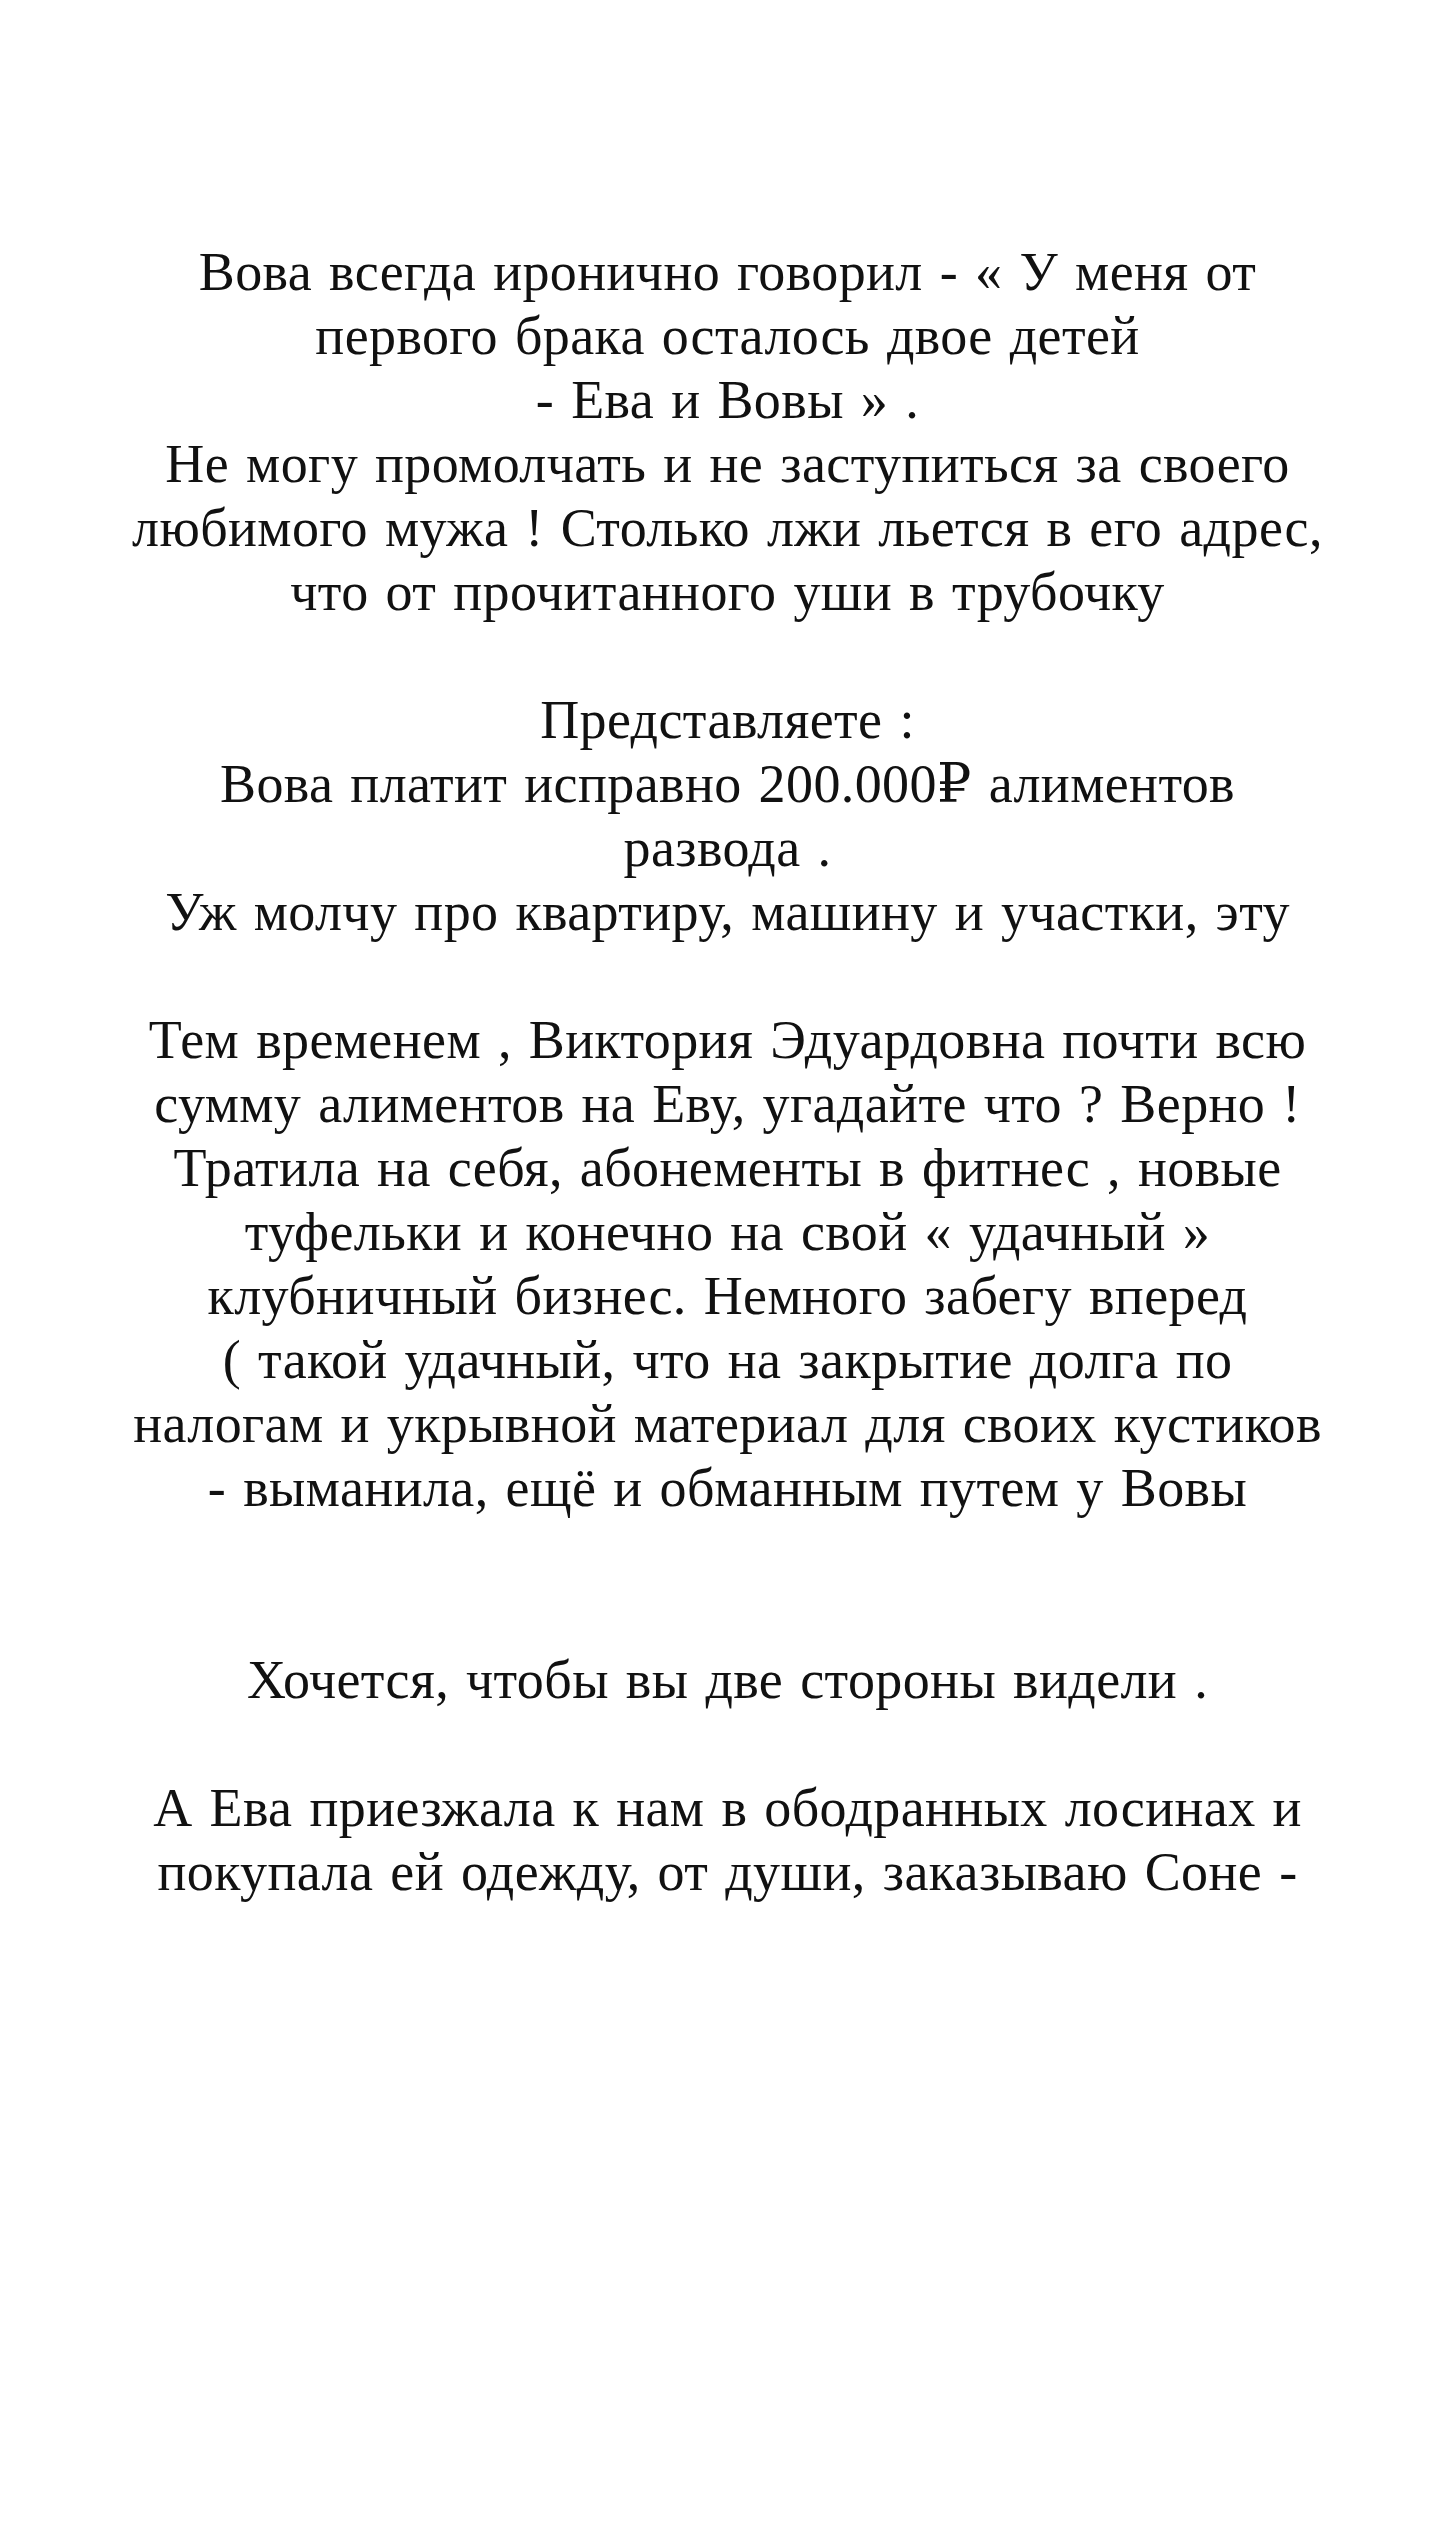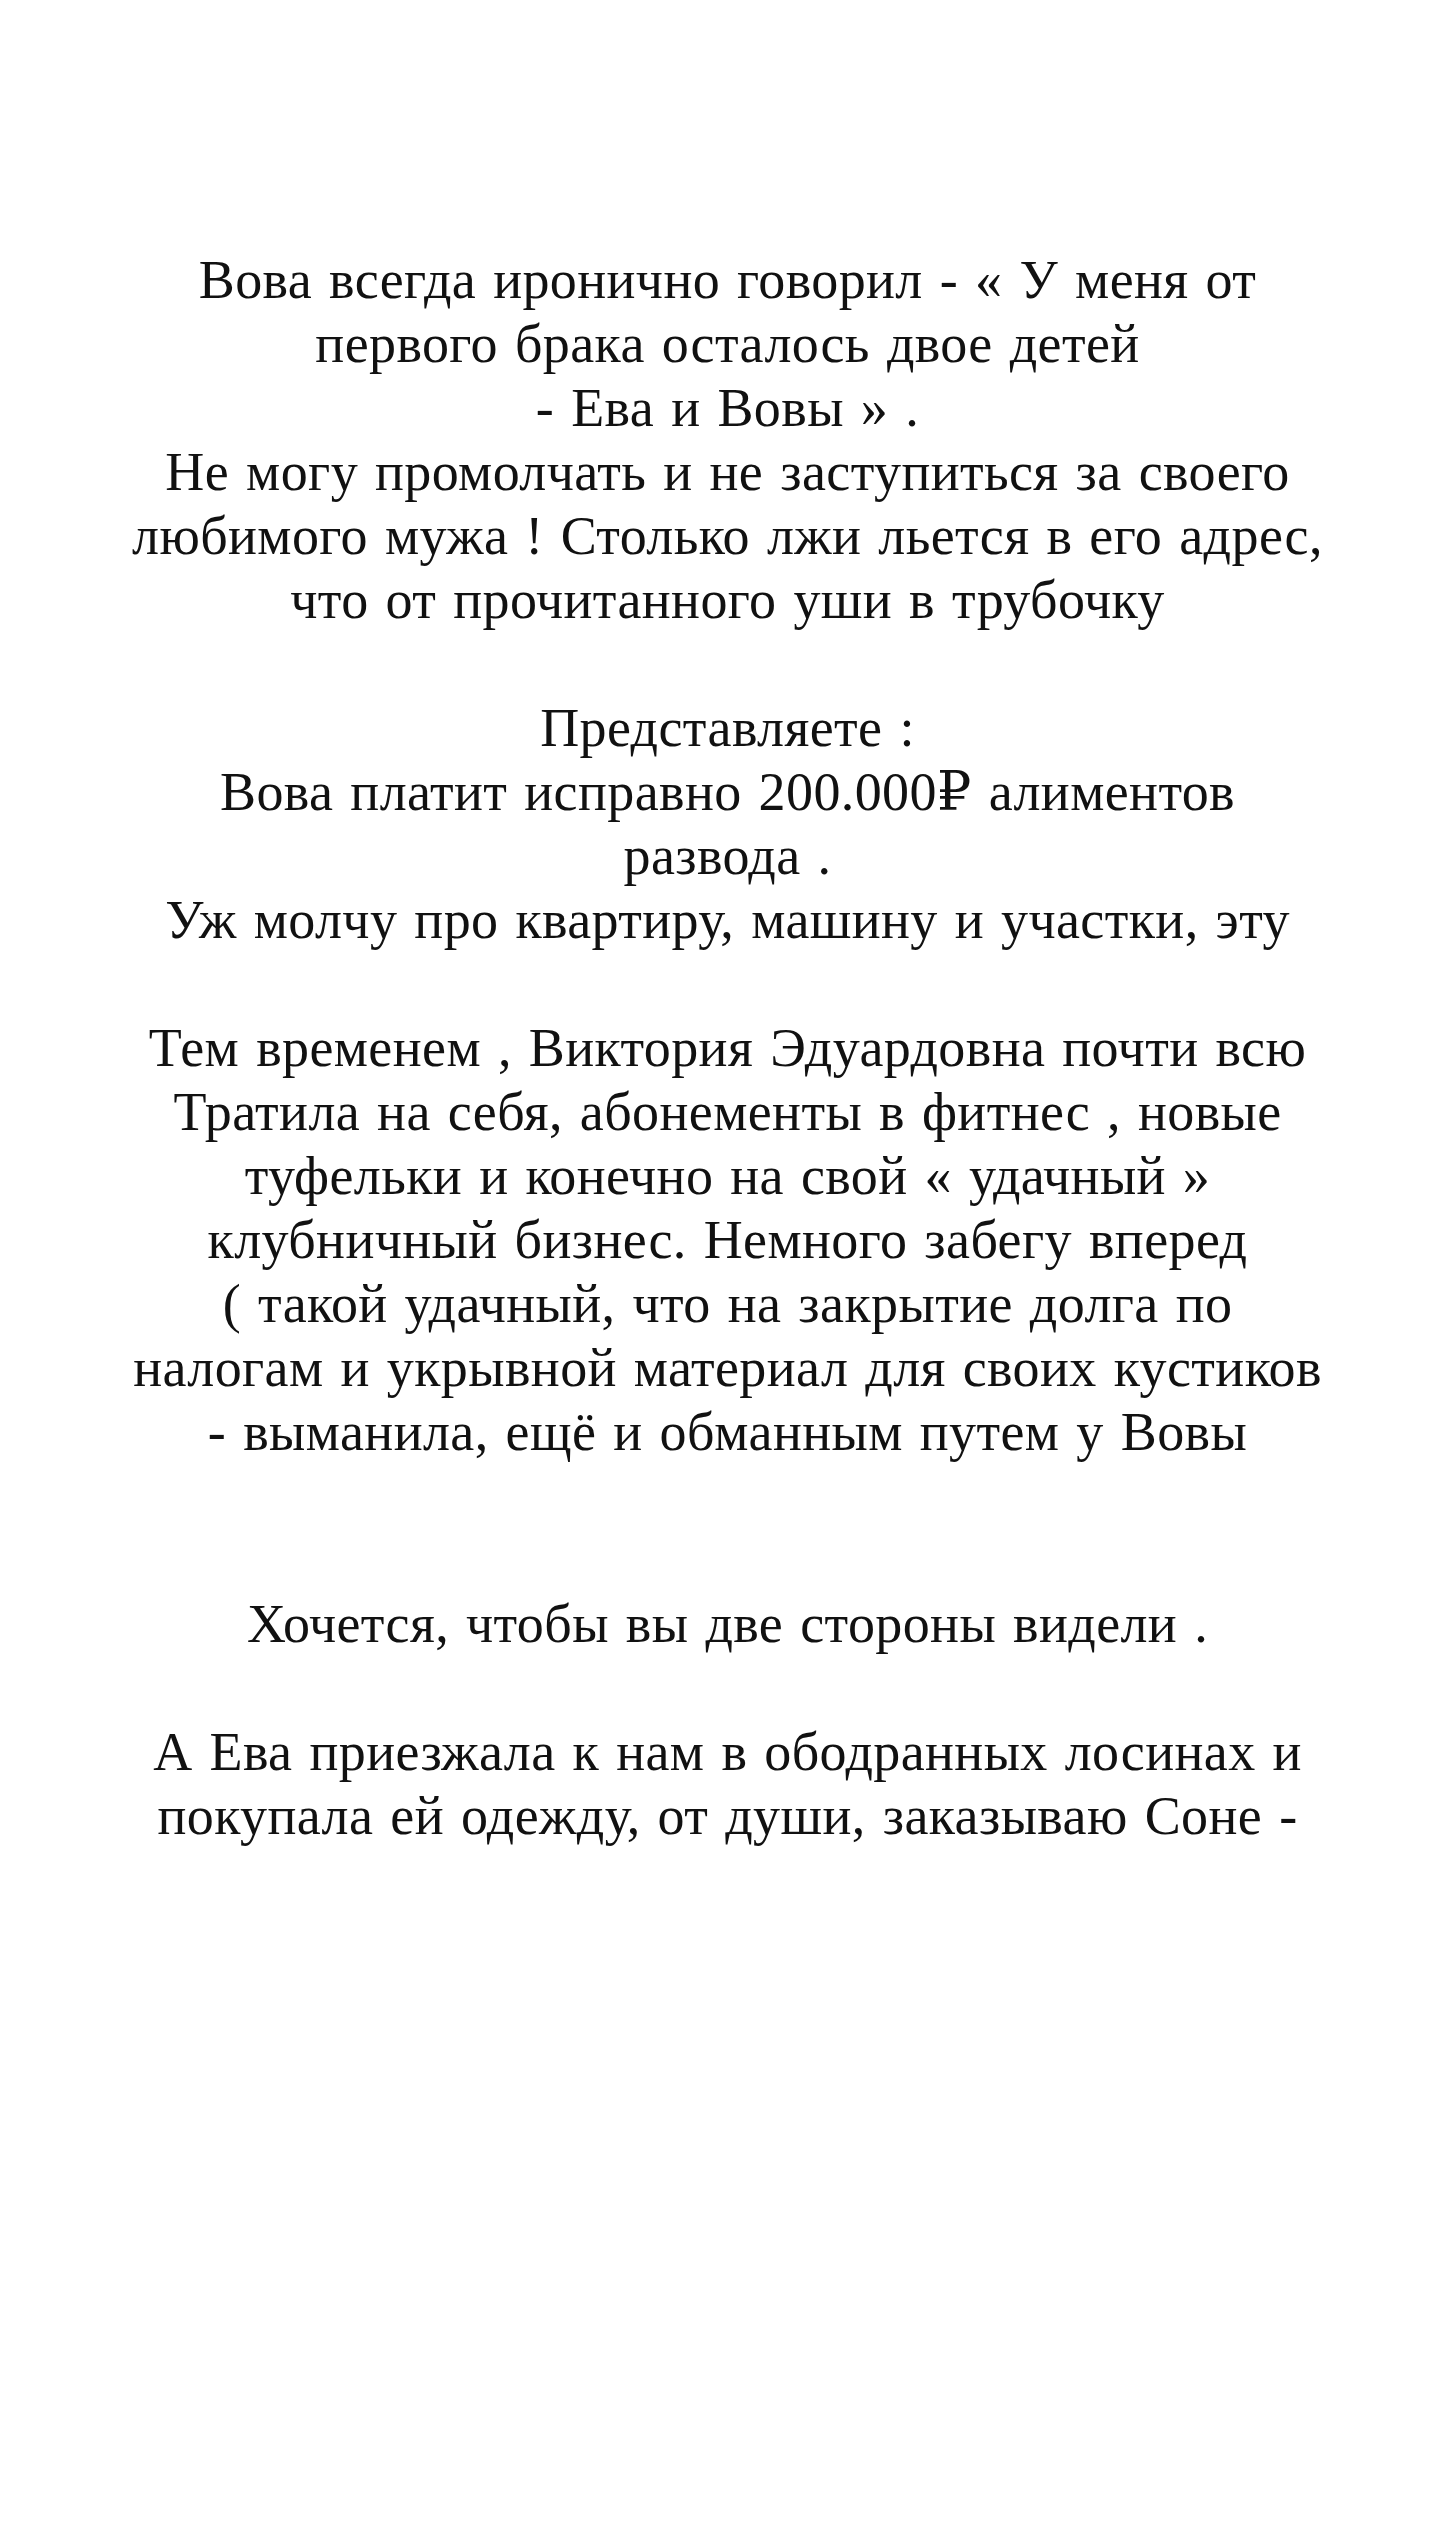--- a/index.html
+++ b/index.html
@@ -11,21 +11,21 @@
       width: 1455px;
       height: 2538px;
       position: relative;
       overflow: hidden;
       font-family: "Liberation Serif", "DejaVu Serif", serif;
       color: #111111;
     }
     .story {
       position: absolute;
       left: 0;
-      top: 248px;
+      top: 240px;
       width: 1455px;
       text-align: center;
     }
     .line {
       display: block;
       height: 64px;
       line-height: 64px;
       font-size: 54px;
       letter-spacing: 0.4px;
       word-spacing: 3.1px;
@@ -56,20 +56,21 @@
     <span class="line">Представляете :</span>
     <span class="line">Вова платит исправно 200.000₽ алиментов</span>
     <span class="line">развода .</span>
     <span class="line">Уж молчу про квартиру, машину и участки, эту</span>
   </div>
 
   <span class="blank"></span>
 
   <div>
     <span class="line">Тем временем , Виктория Эдуардовна почти всю</span>
+    <span class="line">сумму алиментов на Еву, угадайте что ? Верно !</span>
     <span class="line">Тратила на себя, абонементы в фитнес , новые</span>
     <span class="line">туфельки и конечно на свой « удачный »</span>
     <span class="line">клубничный бизнес. Немного забегу вперед</span>
     <span class="line">( такой удачный, что на закрытие долга по</span>
     <span class="line">налогам и укрывной материал для своих кустиков</span>
     <span class="line">- выманила, ещё и обманным путем у Вовы</span>
   </div>
 
   <span class="blank"></span>
   <span class="blank"></span>

